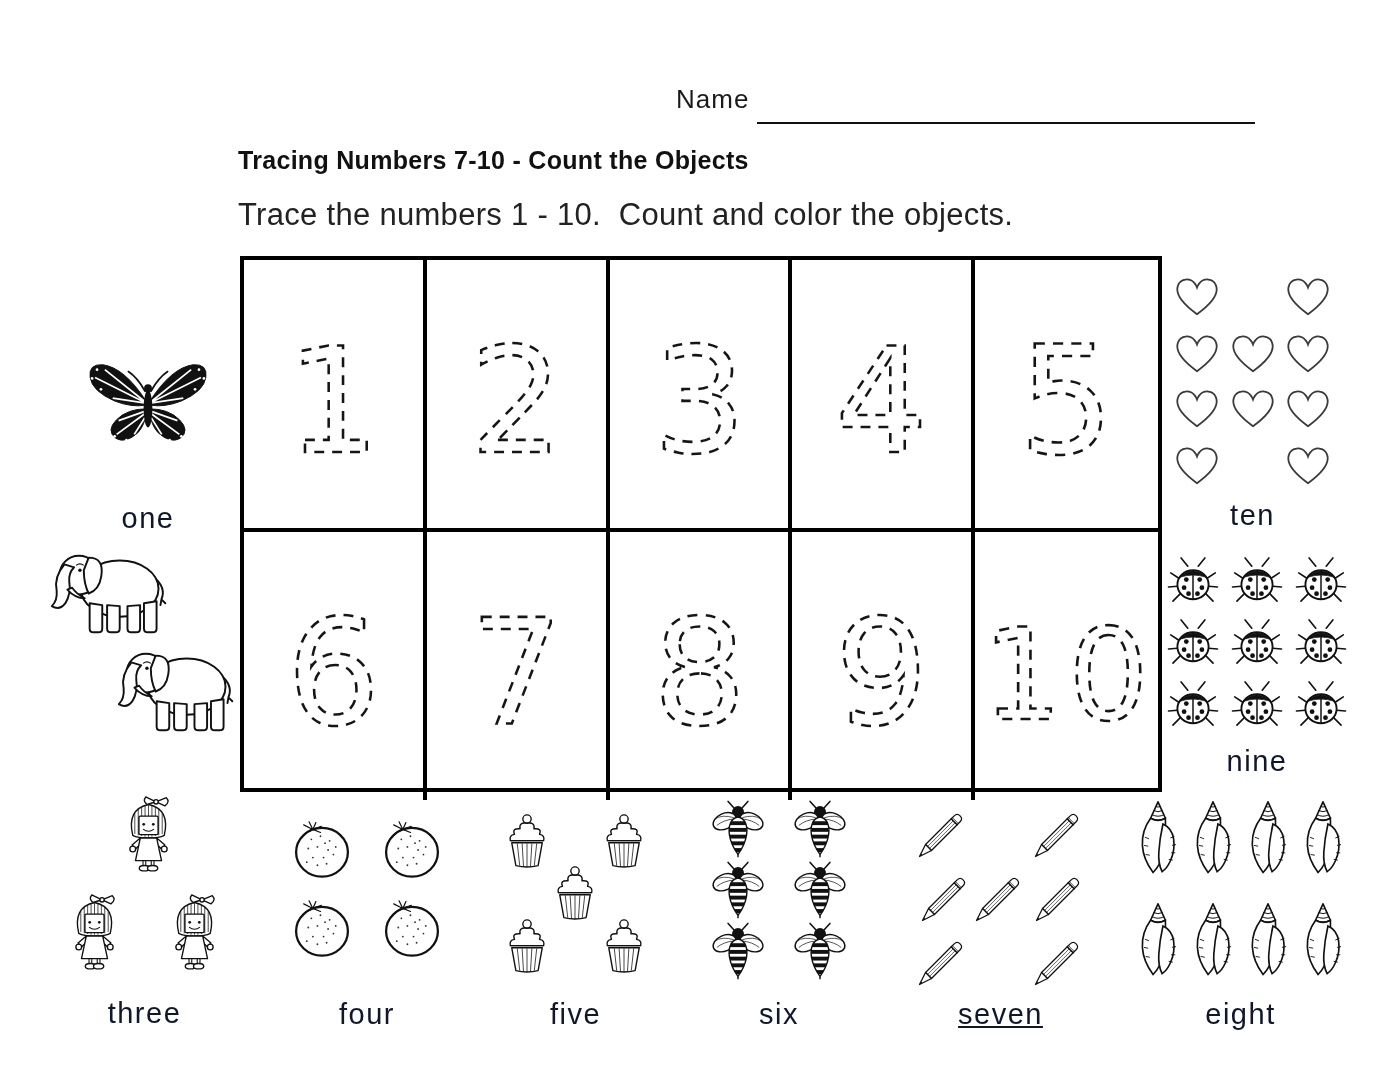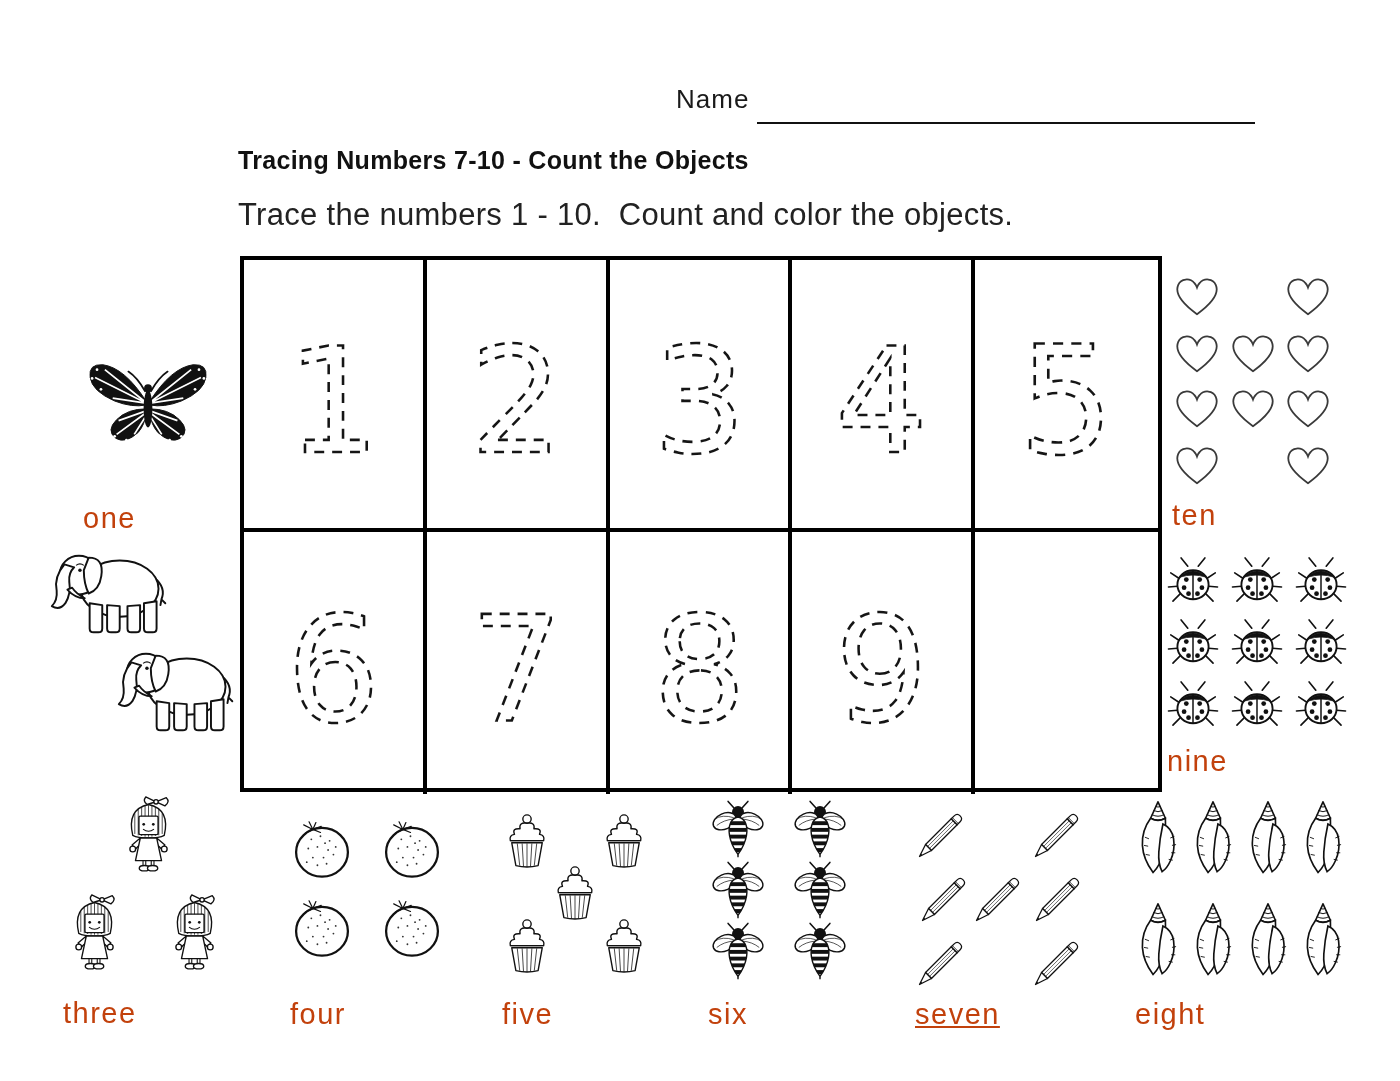--- a/index.html
+++ b/index.html
@@ -25,21 +25,21 @@
   .cell.r1{border-bottom:4px solid #000;}
   .cell svg{width:100%;height:100%;display:block;}
   .trace-digit{
     font-family:"DejaVu Sans",sans-serif;
     fill:none;stroke:#151515;stroke-width:2.6;stroke-dasharray:10 8;
   }
   
   .grp{position:absolute;}
   .grp .icons{position:relative;}
   .grp .icons svg{position:absolute;}
-  .grp .lbl{position:absolute;left:0;right:0;font-size:29px;color:#c2410c;letter-spacing:1.5px;}
+  .grp .lbl{position:absolute;left:0;right:0;text-align:center;font-size:29px;color:#0f172a;letter-spacing:1.5px;}
   #g-one  {left:83px; top:352px;width:130px;} #g-one .lbl{top:150px;}
   #g-two  {left:48px; top:545px;width:192px;} #g-two .lbl{top:200px;}
   #g-three{left:63px; top:787px;width:163px;} #g-three .lbl{top:210px;}
   #g-four {left:290px;top:818px;width:154px;} #g-four .lbl{top:180px;}
   #g-five {left:502px;top:812px;width:147px;} #g-five .lbl{top:186px;}
   #g-six  {left:708px;top:800px;width:142px;} #g-six .lbl{top:198px;}
   #g-seven{left:915px;top:803px;width:171px;} #g-seven .lbl{top:195px;text-decoration:underline;}
   #g-eight{left:1135px;top:798px;width:211px;} #g-eight .lbl{top:200px;}
   #g-nine {left:1167px;top:553px;width:180px;} #g-nine .lbl{top:192px;}
   #g-ten  {left:1172px;top:273px;width:161px;} #g-ten .lbl{top:226px;}
@@ -275,20 +275,25 @@
     <div class="cell">
       <svg viewBox="0 0 180 264" preserveAspectRatio="xMidYMid meet">
         <text class="trace-digit" text-anchor="middle" x="90" y="190" font-size="148">8</text>
       </svg>
     </div>
     <div class="cell">
       <svg viewBox="0 0 180 264" preserveAspectRatio="xMidYMid meet">
         <text class="trace-digit" text-anchor="middle" x="90" y="190" font-size="148">9</text>
       </svg>
     </div>
+    <div class="cell">
+      <svg viewBox="0 0 180 264" preserveAspectRatio="xMidYMid meet">
+        <text class="trace-digit" text-anchor="middle" x="92" y="184" font-size="124" letter-spacing="6">10</text>
+      </svg>
+    </div>
   </div>
 
 <div class="grp" id="g-one">
   <div class="icons" style="width: 130px; height: 100px;">
       <svg width="130" height="100" style="left: 0px; top: 0px;">
         <use href="#sym-butterfly" width="130" height="100"></use>
       </svg>
     </div>
   <div class="lbl">one</div>
 </div>

